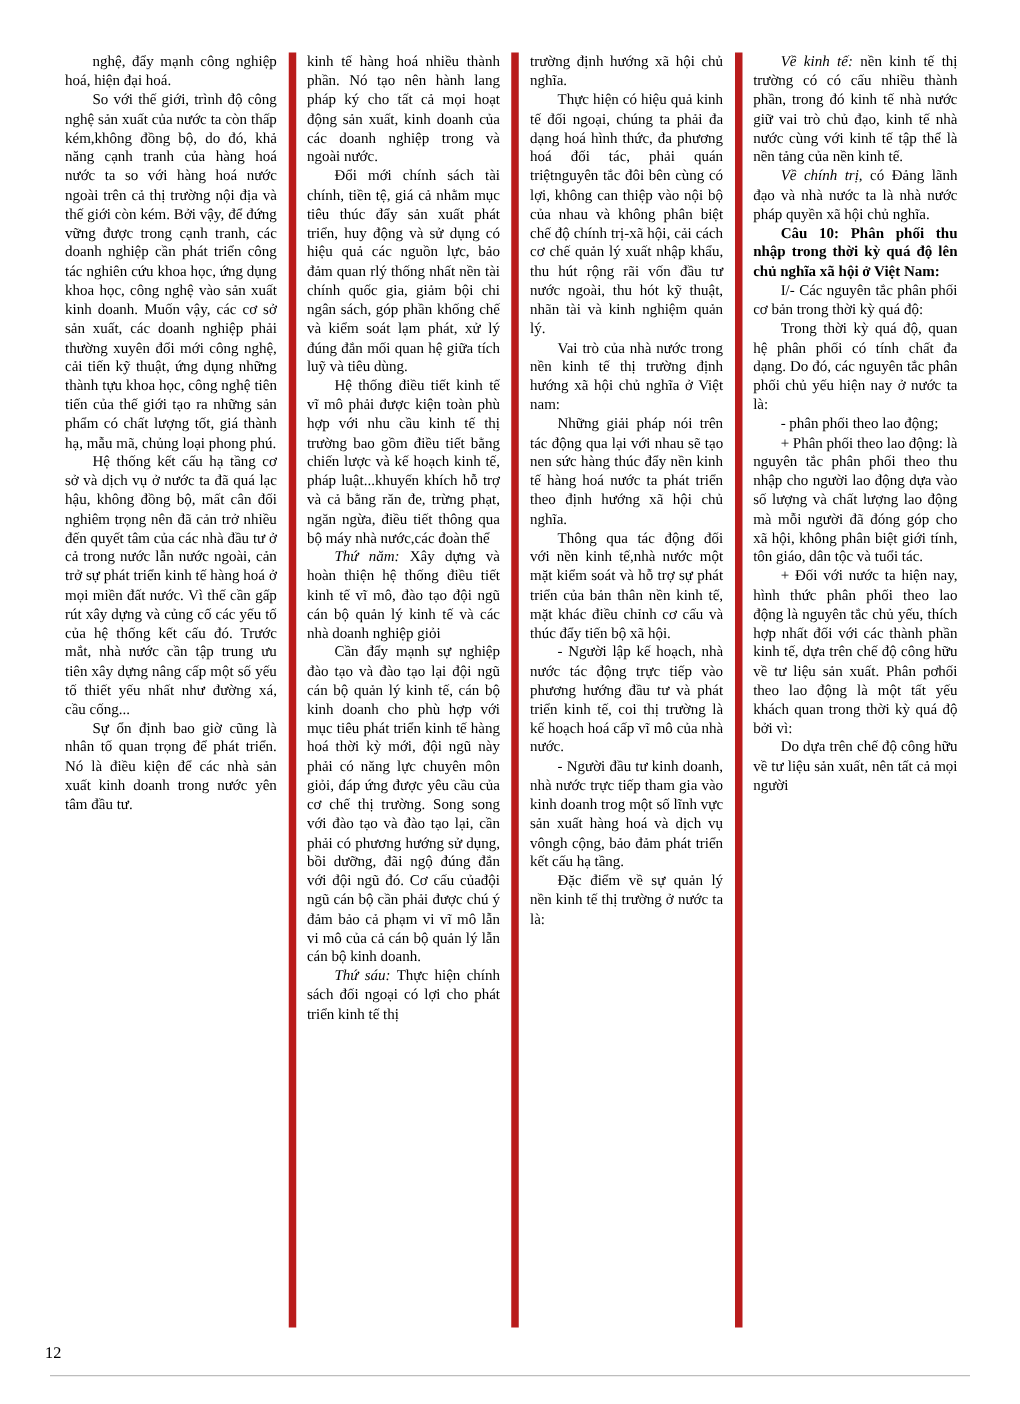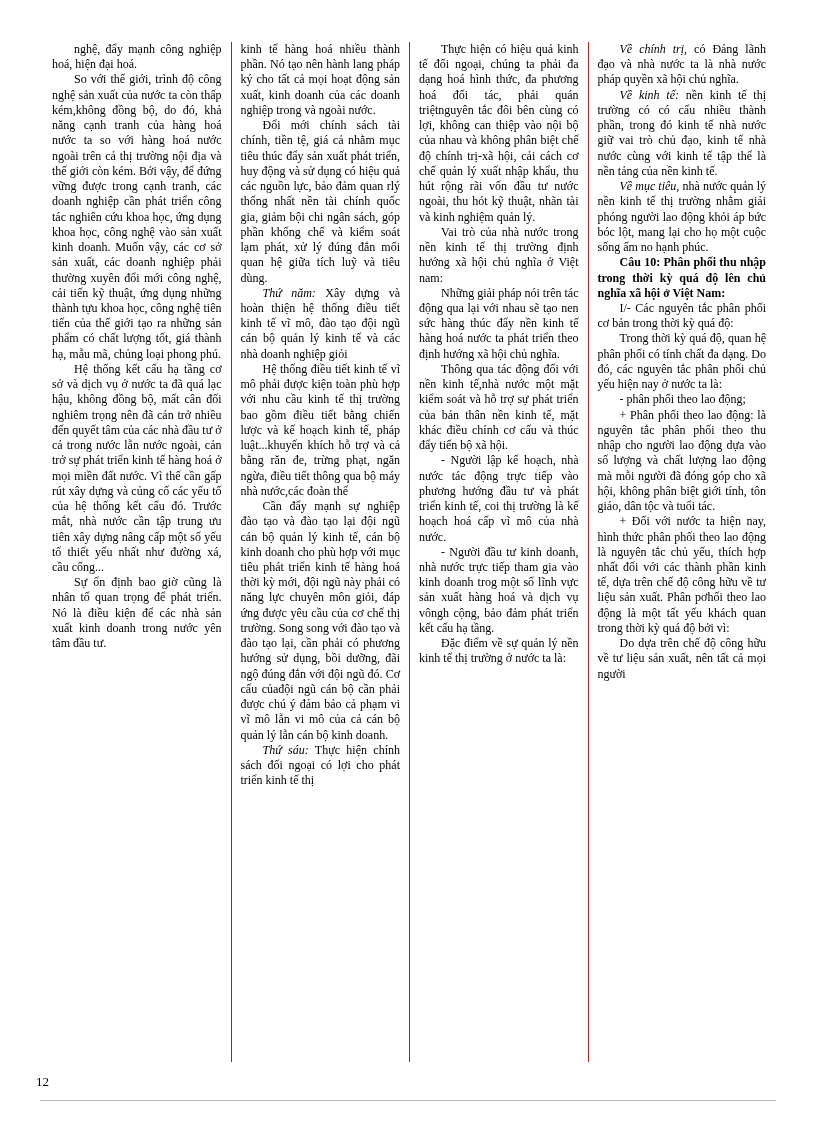--- a/index.html
+++ b/index.html
@@ -36,21 +36,21 @@
     padding: 0 9px;
     font-size: 12px;
     line-height: 1.27;
     text-align: justify;
     text-justify: inter-word;
     overflow: hidden;
     position: relative;
     font-family: Liberation Serif, serif;
   }
   .col + .col {
-    border-left: 1px solid #b91c1c;
+    border-left: 6px solid #b91c1c;
   }
   .col:first-child { padding-left: 0; }
   .col:last-child { padding-right: 0; }
   p {
     margin: 0;
     text-indent: 22px;
     hyphens: auto;
   }
   p.noind { text-indent: 0; }
   .it { font-style: italic; }
@@ -82,40 +82,40 @@
     <div class="col">
       <p>nghệ, đẩy mạnh công nghiệp hoá, hiện đại hoá.</p>
       <p>So với thế giới, trình độ công nghệ sản xuất của nước ta còn thấp kém,không đồng bộ, do đó, khả năng cạnh tranh của hàng hoá nước ta so với hàng hoá nước ngoài trên cả thị trường nội địa và thế giới còn kém. Bởi vậy, để đứng vững được trong cạnh tranh, các doanh nghiệp cần phát triển công tác nghiên cứu khoa học, ứng dụng khoa học, công nghệ vào sản xuất kinh doanh. Muốn vậy, các cơ sở sản xuất, các doanh nghiệp phải thường xuyên đổi mới công nghệ, cải tiến kỹ thuật, ứng dụng những thành tựu khoa học, công nghệ tiên tiến của thế giới tạo ra những sản phẩm có chất lượng tốt, giá thành hạ, mẫu mã, chủng loại phong phú.</p>
       <p>Hệ thống kết cấu hạ tầng cơ sở và dịch vụ ở nước ta đã quá lạc hậu, không đồng bộ, mất cân đối nghiêm trọng nên đã cản trở nhiều đến quyết tâm của các nhà đầu tư ở cả trong nước lẫn nước ngoài, cản trở sự phát triển kinh tế hàng hoá ở mọi miền đất nước. Vì thế cần gấp rút xây dựng và củng cố các yếu tố của hệ thống kết cấu đó. Trước mắt, nhà nước cần tập trung ưu tiên xây dựng nâng cấp một số yếu tố thiết yếu nhất như đường xá, cầu cống...</p>
       <p>Sự ổn định bao giờ cũng là nhân tố quan trọng để phát triển. Nó là điều kiện để các nhà sản xuất kinh doanh trong nước yên tâm đầu tư.</p>
     </div>
 
     <div class="col">
       <p class="noind">kinh tế hàng hoá nhiều thành phần. Nó tạo nên hành lang pháp ký cho tất cả mọi hoạt động sản xuất, kinh doanh của các doanh nghiệp trong và ngoài nước.</p>
       <p>Đổi mới chính sách tài chính, tiền tệ, giá cả nhằm mục tiêu thúc đẩy sản xuất phát triển, huy động và sử dụng có hiệu quả các nguồn lực, bảo đảm quan rlý thống nhất nền tài chính quốc gia, giảm bội chi ngân sách, góp phần khống chế và kiểm soát lạm phát, xử lý đúng đắn mối quan hệ giữa tích luỹ và tiêu dùng.</p>
+      <p>Hệ thống điều tiết kinh tế vĩ mô phải được kiện toàn phù hợp với nhu cầu kinh tế thị trường bao gồm điều tiết bằng chiến lược và kế hoạch kinh tế, pháp luật...khuyến khích hỗ trợ và cả bằng răn đe, trừng phạt, ngăn ngừa, điều tiết thông qua bộ máy nhà nước,các đoàn thể</p>
       <p><span class="it">Thứ năm:</span><span> Xây dựng và hoàn thiện hệ thống điều tiết kinh tế vĩ mô, đào tạo đội ngũ cán bộ quản lý kinh tế và các nhà doanh nghiệp giỏi</span></p>
-      <p>Hệ thống điều tiết kinh tế vĩ mô phải được kiện toàn phù hợp với nhu cầu kinh tế thị trường bao gồm điều tiết bằng chiến lược và kế hoạch kinh tế, pháp luật...khuyến khích hỗ trợ và cả bằng răn đe, trừng phạt, ngăn ngừa, điều tiết thông qua bộ máy nhà nước,các đoàn thể</p>
       <p>Cần đẩy mạnh sự nghiệp đào tạo và đào tạo lại đội ngũ cán bộ quản lý kinh tế, cán bộ kinh doanh cho phù hợp với mục tiêu phát triển kinh tế hàng hoá thời kỳ mới, đội ngũ này phải có năng lực chuyên môn giỏi, đáp ứng được yêu cầu của cơ chế thị trường. Song song với đào tạo và đào tạo lại, cần phải có phương hướng sử dụng, bồi dưỡng, đãi ngộ đúng đắn với đội ngũ đó. Cơ cấu củađội ngũ cán bộ cần phải được chú ý đảm bảo cả phạm vi vĩ mô lẫn vi mô của cả cán bộ quản lý lẫn cán bộ kinh doanh.</p>
       <p><span class="it">Thứ sáu:</span><span> Thực hiện chính sách đối ngoại có lợi cho phát triển kinh tế thị</span></p>
     </div>
 
     <div class="col">
+      <p class="noind">trường định hướng xã hội chủ nghĩa.</p>
       <p>Thực hiện có hiệu quả kinh tế đối ngoại, chúng ta phải đa dạng hoá hình thức, đa phương hoá đối tác, phải quán triệtnguyên tắc đôi bên cùng có lợi, không can thiệp vào nội bộ của nhau và không phân biệt chế độ chính trị-xã hội, cải cách cơ chế quản lý xuất nhập khẩu, thu hút rộng rãi vốn đầu tư nước ngoài, thu hót kỹ thuật, nhãn tài và kinh nghiệm quản lý.</p>
       <p>Vai trò của nhà nước trong nền kinh tế thị trường định hướng xã hội chủ nghĩa ở Việt nam:</p>
       <p>Những giải pháp nói trên tác động qua lại với nhau sẽ tạo nen sức hàng thúc đẩy nền kinh tế hàng hoá nước ta phát triển theo định hướng xã hội chủ nghĩa.</p>
       <p>Thông qua tác động đối với nền kinh tế,nhà nước một mặt kiểm soát và hỗ trợ sự phát triển của bản thân nền kinh tế, mặt khác điều chỉnh cơ cấu và thúc đẩy tiến bộ xã hội.</p>
       <p>- Người lập kế hoạch, nhà nước tác động trực tiếp vào phương hướng đầu tư và phát triển kinh tế, coi thị trường là kế hoạch hoá cấp vĩ mô của nhà nước.</p>
       <p>- Người đầu tư kinh doanh, nhà nước trực tiếp tham gia vào kinh doanh trog một số lĩnh vực sản xuất hàng hoá và dịch vụ vôngh cộng, bảo đảm phát triển kết cấu hạ tầng.</p>
       <p>Đặc điểm về sự quản lý nền kinh tế thị trường ở nước ta là:</p>
     </div>
 
     <div class="col">
+      <p><span class="it">Về kinh tế:</span><span> nền kinh tế thị trường có có cấu nhiều thành phần, trong đó kinh tế nhà nước giữ vai trò chủ đạo, kinh tế nhà nước cùng với kinh tế tập thể là nền tảng của nền kinh tế.</span></p>
       <p><span class="it">Về chính trị,</span><span> có Đảng lãnh đạo và nhà nước ta là nhà nước pháp quyền xã hội chủ nghĩa.</span></p>
-      <p><span class="it">Về kinh tế:</span><span> nền kinh tế thị trường có có cấu nhiều thành phần, trong đó kinh tế nhà nước giữ vai trò chủ đạo, kinh tế nhà nước cùng với kinh tế tập thể là nền tảng của nền kinh tế.</span></p>
-      <p><span class="it">Về mục tiêu,</span><span> nhà nước quản lý nền kinh tế thị trường nhằm giải phóng người lao động khỏi áp bức bóc lột, mang lại cho họ một cuộc sống ấm no hạnh phúc.</span></p>
       <p><span class="bd">Câu 10: Phân phối thu nhập trong thời kỳ quá độ lên chủ nghĩa xã hội ở Việt Nam:</span></p>
       <p>I/- Các nguyên tắc phân phối cơ bản trong thời kỳ quá độ:</p>
       <p>Trong thời kỳ quá độ, quan hệ phân phối có tính chất đa dạng. Do đó, các nguyên tắc phân phối chủ yếu hiện nay ở nước ta là:</p>
       <p>- phân phối theo lao động;</p>
       <p>+ Phân phối theo lao động: là nguyên tắc phân phối theo thu nhập cho người lao động dựa vào số lượng và chất lượng lao động mà mỗi người đã đóng góp cho xã hội, không phân biệt giới tính, tôn giáo, dân tộc và tuổi tác.</p>
       <p>+ Đối với nước ta hiện nay, hình thức phân phối theo lao động là nguyên tắc chủ yếu, thích hợp nhất đối với các thành phần kinh tế, dựa trên chế độ công hữu về tư liệu sản xuất. Phân pơhối theo lao động là một tất yếu khách quan trong thời kỳ quá độ bởi vì:</p>
       <p>Do dựa trên chế độ công hữu về tư liệu sản xuất, nên tất cả mọi người</p>
     </div>
 
   </div>

